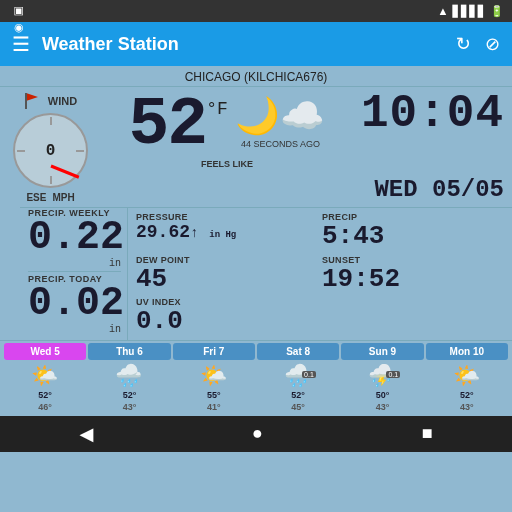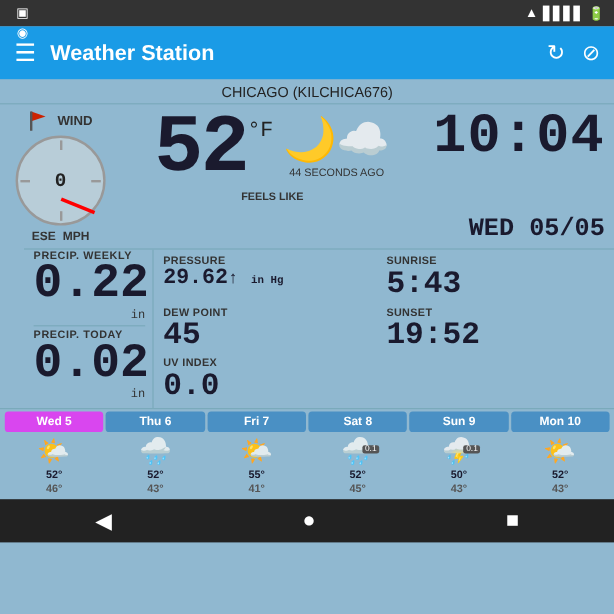--- a/index.html
+++ b/index.html
@@ -158,21 +158,21 @@
     }
     .clock-time {
       font-size: 46px;
       font-family: 'Courier New', monospace;
       font-weight: bold;
       color: #1a1a2e;
       line-height: 1;
       letter-spacing: 1px;
     }
     .clock-date {
-      font-size: 21px;
+      font-size: 24px;
       font-family: 'Courier New', monospace;
       font-weight: bold;
       color: #1a1a2e;
       margin-top: 20px;
     }
 
     
     .middle-section {
       display: flex;
       padding: 0 8px;
@@ -415,21 +415,21 @@
 
     <div class="data-cell">
       <div class="data-cell-label">PRESSURE</div>
       <div class="data-cell-value-small">
         <span>29.62</span><span style="font-size:14px;">↑</span>
         <span style="font-size:9px;">in Hg</span>
       </div>
     </div>
 
     <div class="data-cell">
-      <div class="data-cell-label">SUNRISE</div>
+      <div class="data-cell-label">PRECIP</div>
       <div class="data-cell-value">5:43</div>
     </div>
 
     <div class="data-cell">
       <div class="data-cell-label">DEW POINT</div>
       <div class="data-cell-value">45</div>
     </div>
 
 
     <div class="data-cell">

